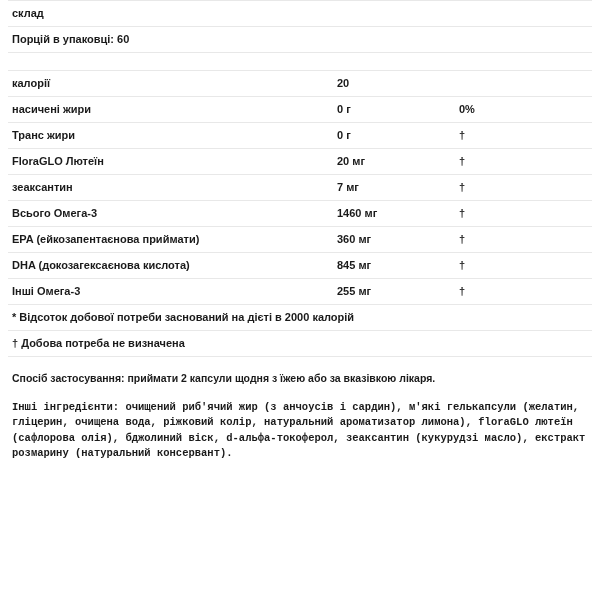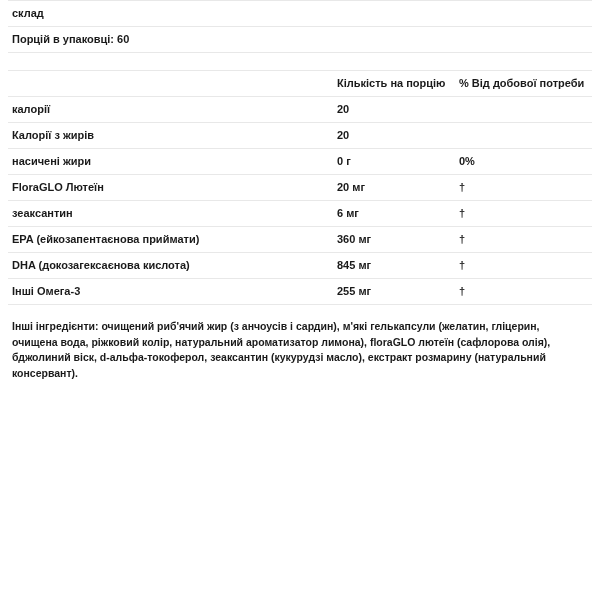--- a/index.html
+++ b/index.html
@@ -75,20 +75,21 @@
     font-size: 10.5px;
     line-height: 15.5px;
     font-weight: bold;
     color: #1a1a1a;
   }
   .paragraphs p {
     margin: 0 0 13px 0;
   }
   .paragraphs p:last-child {
     margin-bottom: 0;
+    font-family: Liberation Mono, monospace;
   }
 </style>
 </head>
 <body>
 
 <div id="root">
 
   <table class="facts">
     <colgroup>
       <col class="c1">
@@ -103,69 +104,76 @@
 
 
       <tr>
         <td class="col-name" colspan="3">Порцій в упаковці: 60</td>
       </tr>
 
       <tr class="spacer-row">
         <td colspan="3"></td>
       </tr>
 
-      <tr class="header-row">
-        <td class="col-name"></td>
-        <td class="col-amount">Кількість на порцію</td>
-        <td class="col-dv">% Від добової потреби</td>
-      </tr>
 
       <tr>
         <td class="col-name">калорії</td>
-        <td class="col-amount">20</td>
-        <td class="col-dv"></td>
-      </tr>
-      <tr>
-        <td class="col-name">Калорії з жирів</td>
         <td class="col-amount">20</td>
         <td class="col-dv"></td>
       </tr>
       <tr>
         <td class="col-name">насичені жири</td>
         <td class="col-amount">0 г</td>
         <td class="col-dv">0%</td>
       </tr>
       <tr>
+        <td class="col-name">Транс жири</td>
+        <td class="col-amount">0 г</td>
+        <td class="col-dv dagger">†</td>
+      </tr>
+      <tr>
         <td class="col-name">FloraGLO Лютеїн</td>
         <td class="col-amount">20 мг</td>
         <td class="col-dv dagger">†</td>
       </tr>
       <tr>
         <td class="col-name">зеаксантин</td>
-        <td class="col-amount">6 мг</td>
+        <td class="col-amount">7 мг</td>
+        <td class="col-dv dagger">†</td>
+      </tr>
+      <tr>
+        <td class="col-name">Всього Омега-3</td>
+        <td class="col-amount">1460 мг</td>
         <td class="col-dv dagger">†</td>
       </tr>
       <tr>
         <td class="col-name">EPA (ейкозапентаєнова приймати)</td>
         <td class="col-amount">360 мг</td>
         <td class="col-dv dagger">†</td>
       </tr>
       <tr>
         <td class="col-name">DHA (докозагексаєнова кислота)</td>
         <td class="col-amount">845 мг</td>
         <td class="col-dv dagger">†</td>
       </tr>
       <tr>
         <td class="col-name">Інші Омега-3</td>
         <td class="col-amount">255 мг</td>
         <td class="col-dv dagger">†</td>
       </tr>
 
+      <tr>
+        <td class="note-cell" colspan="3">* Відсоток добової потреби заснований на дієті в 2000 калорій</td>
+      </tr>
+      <tr>
+        <td class="note-cell" colspan="3">† Добова потреба не визначена</td>
+      </tr>
 
     </tbody>
   </table>
 
   <div class="paragraphs">
+    <p>Спосіб застосування: приймати 2 капсули щодня з їжею або за вказівкою лікаря.</p>
     <p>Інші інгредієнти: очищений риб'ячий жир (з анчоусів і сардин), м'які гелькапсули (желатин, гліцерин, очищена вода, ріжковий колір, натуральний ароматизатор лимона), floraGLO лютеїн (сафлорова олія), бджолиний віск, d-альфа-токоферол, зеаксантин (кукурудзі масло), екстракт розмарину (натуральний консервант).</p>
 
   </div>
 
 </div>
 
 </body></html>

